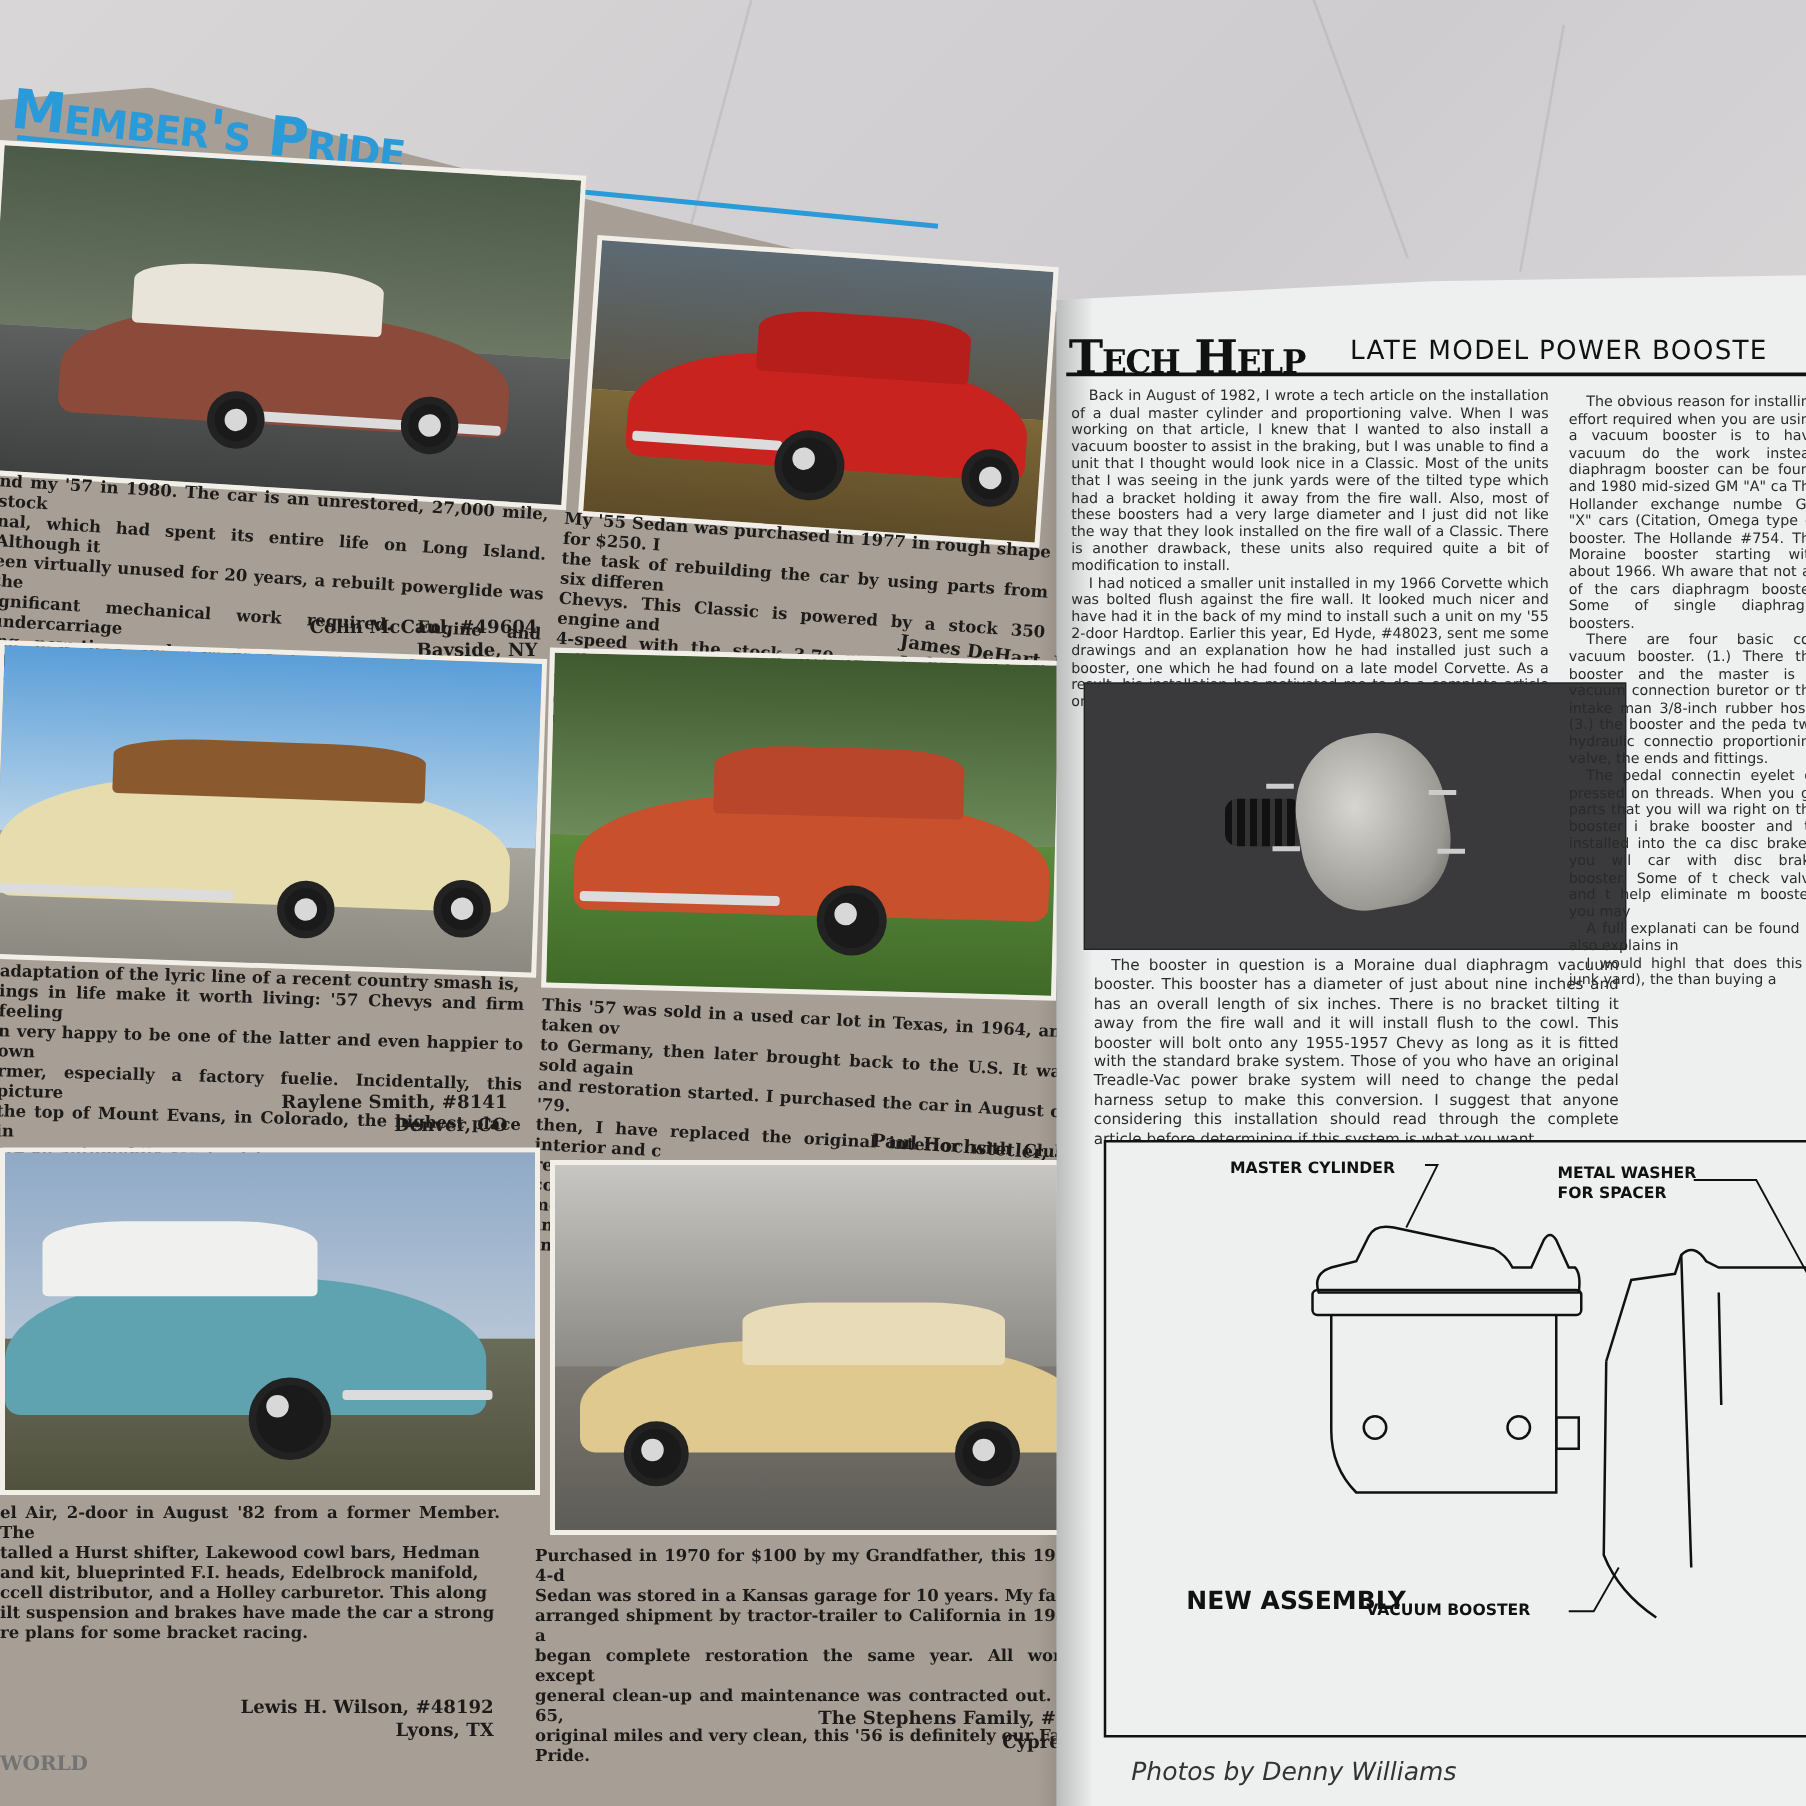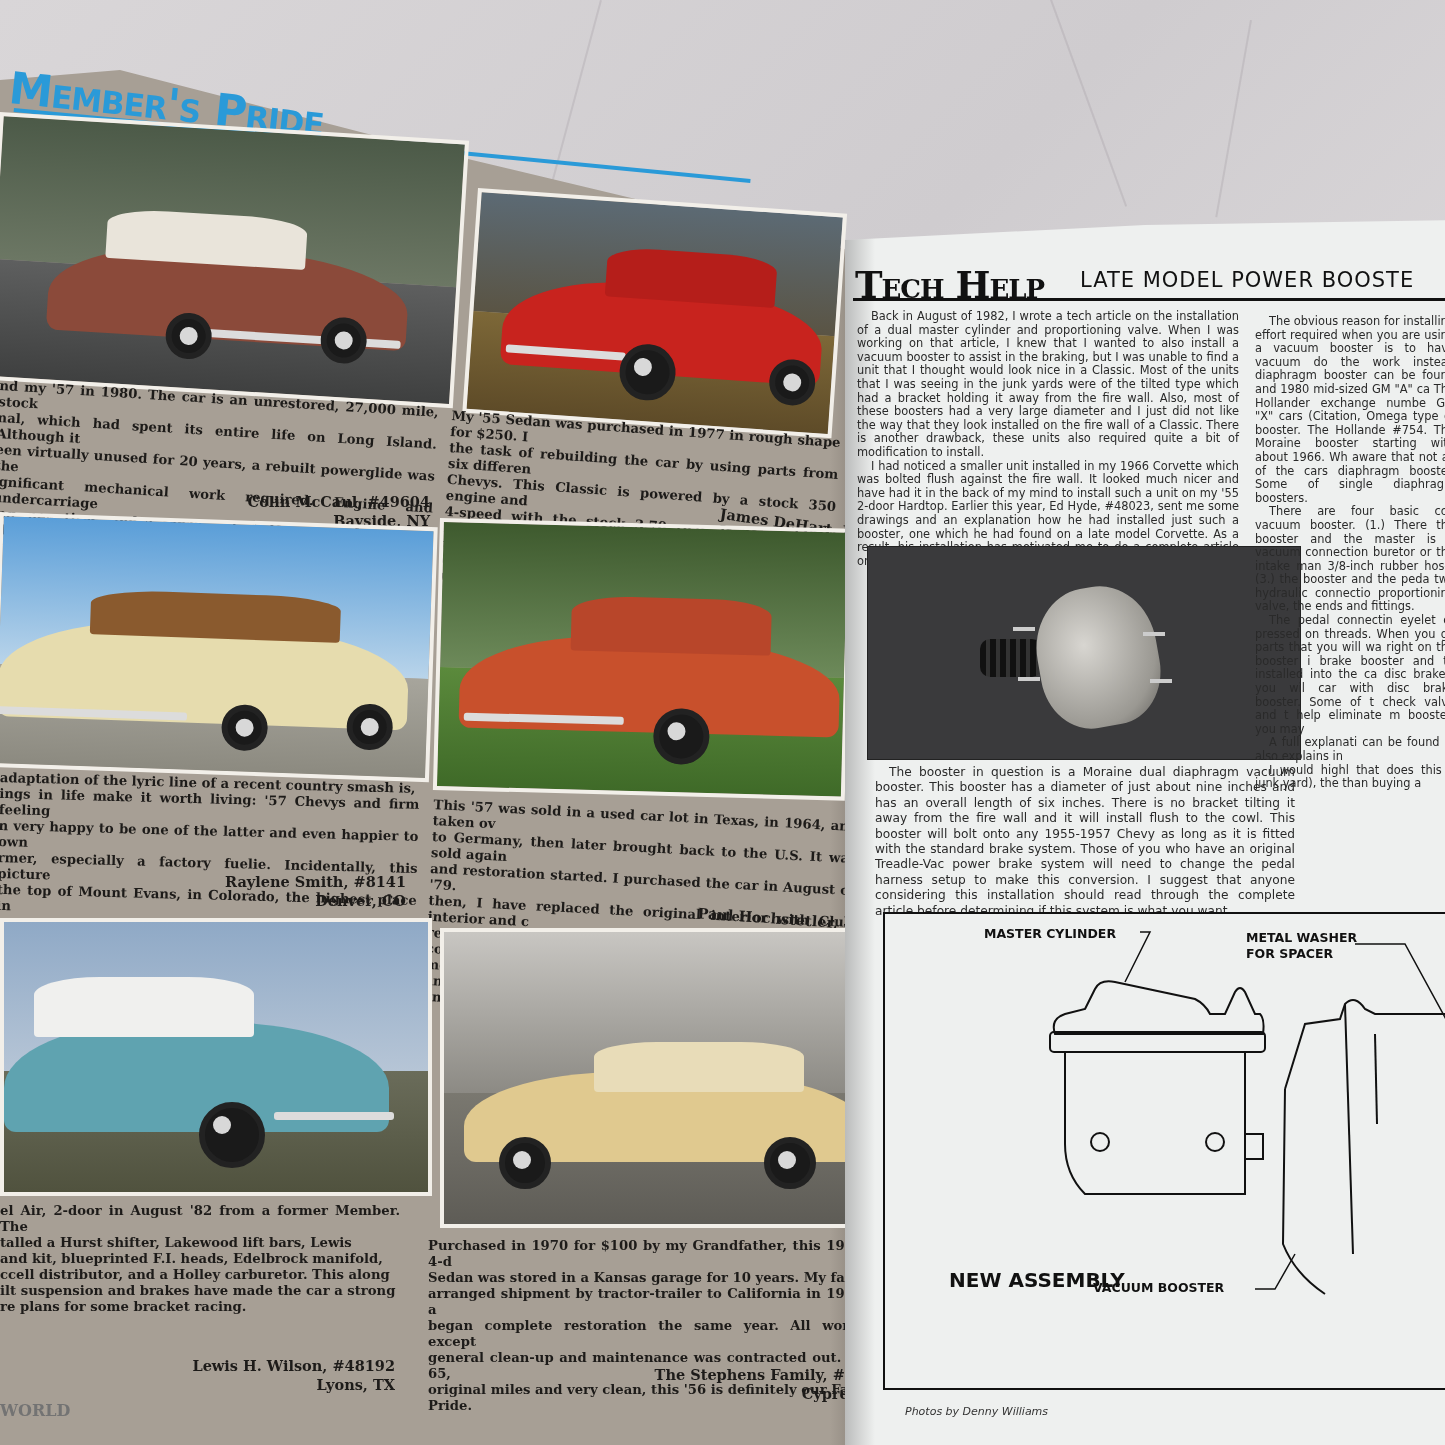--- a/index.html
+++ b/index.html
@@ -63,21 +63,21 @@
   }
   .body-text p { margin:0; text-indent:14px; }
   .booster-photo { position:absolute; left:22px; top:326px; width:432px; height:212px; background:#3a3a3c; border:1px solid #222; overflow:hidden; }
   .booster-body { position:absolute; left:170px; top:40px; width:120px; height:140px; border-radius:45% 45% 40% 40%; background: radial-gradient(ellipse at 40% 40%, #d8d6d1, #9a9892 70%, #5a5855); transform: rotate(-10deg); }
   .booster-bellow { position:absolute; left:112px; top:92px; width:62px; height:38px; border-radius:10px; background: repeating-linear-gradient(90deg, #111 0 6px, #333 6px 10px); }
   .stud { position:absolute; height:4px; width:22px; background:#ccc; }
 
   .diagram { position:absolute; left:38px; top:692px; width:580px; height:478px; border:2px solid #111; box-sizing:border-box; background:#eef0ef; }
   .diag-label { position:absolute; font-family:"DejaVu Sans", sans-serif; font-weight:bold; font-size:12.5px; color:#111; white-space:nowrap;margin-left:24px; }
   .diag-big { position:absolute; font-family:"DejaVu Sans", sans-serif; font-weight:bold; font-size:20px; color:#111; }
-  .photo-credit { position:absolute; left:60px; top:1185px; font-family:"DejaVu Sans", sans-serif; font-style:italic; font-size:11px; color:#333; }
+  .photo-credit { position:absolute; left:60px; top:1185px; font-family:"DejaVu Sans", sans-serif; font-style:italic; font-size:20px; color:#333; }
 </style>
 </head>
 <body>
 
 <div>
   <div class="marble-vein" style="left:600px;top:0;height:250px;transform:rotate(15deg);"></div>
   <div class="marble-vein" style="left:1050px;top:0;height:220px;transform:rotate(-20deg);"></div>
   <div class="marble-vein" style="left:1250px;top:20px;height:200px;transform:rotate(10deg);"></div>
 </div>
 
@@ -193,21 +193,21 @@
   <div class="sky" style="background:linear-gradient(#c8c6c2,#8c8a84);"></div>
   <div class="ground" style="background:linear-gradient(#7a7870,#5e5c56);"></div>
   <div class="car" style="left:20px;top:140px;width:400px;height:90px;background:#e0c98f;"></div>
   <div class="roof" style="left:150px;top:110px;width:210px;height:50px;background:#e8dcb8;"></div>
   <div class="wheel" style="left:55px;top:205px;width:52px;height:52px;"></div>
   <div class="wheel" style="left:320px;top:205px;width:52px;height:52px;"></div>
 </div>
 
 <div class="caption" style="left:0;top:1203px;width:400px;">
   <div>el Air, 2-door in August '82 from a former Member. The</div>
-  <div>talled a Hurst shifter, Lakewood lift bars, Lewis</div>
+  <div>talled a Hurst shifter, Lakewood cowl bars, Hedman</div>
   <div>and kit, blueprinted F.I. heads, Edelbrock manifold,</div>
   <div>ccell distributor, and a Holley carburetor. This along</div>
   <div>ilt suspension and brakes have made the car a strong</div>
   <div>re plans for some bracket racing.</div>
 </div>
 <div class="sig" style="left:150px;top:1356px;width:245px;">
   <div>Lewis H. Wilson, #48192</div>
   <div>Lyons, TX</div>
 </div>
 <div class="footer-left">WORLD</div>

